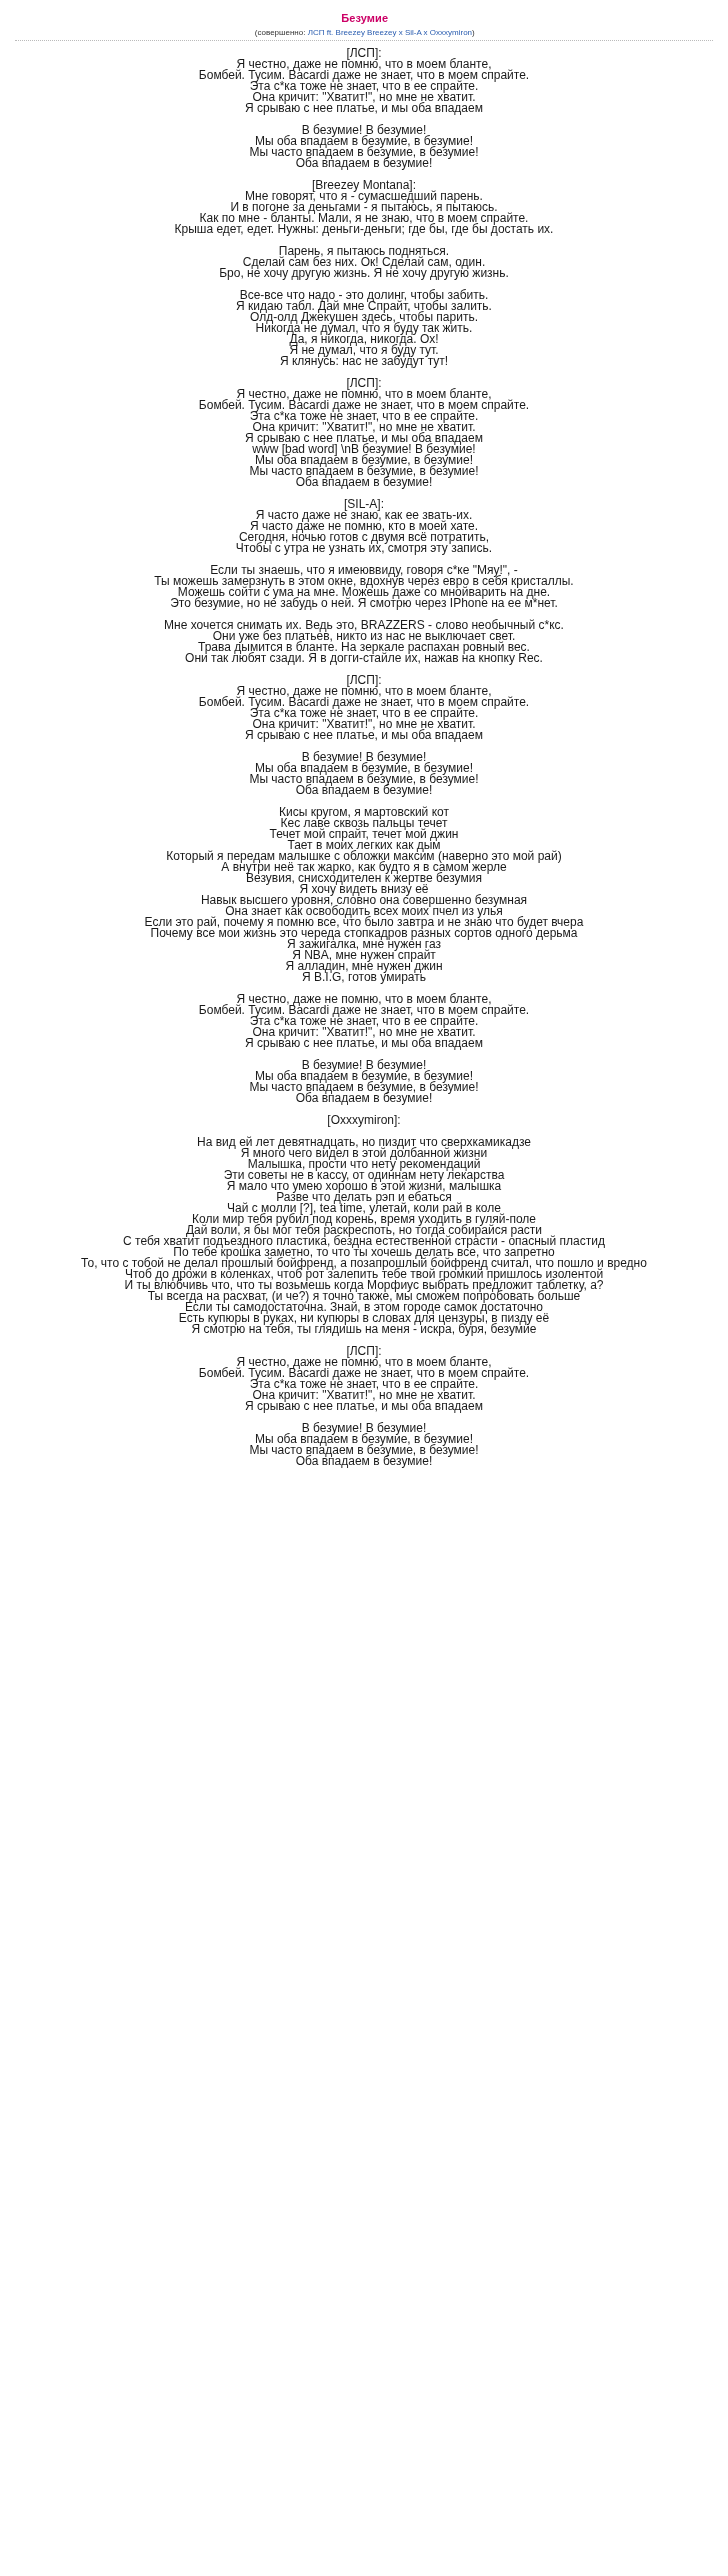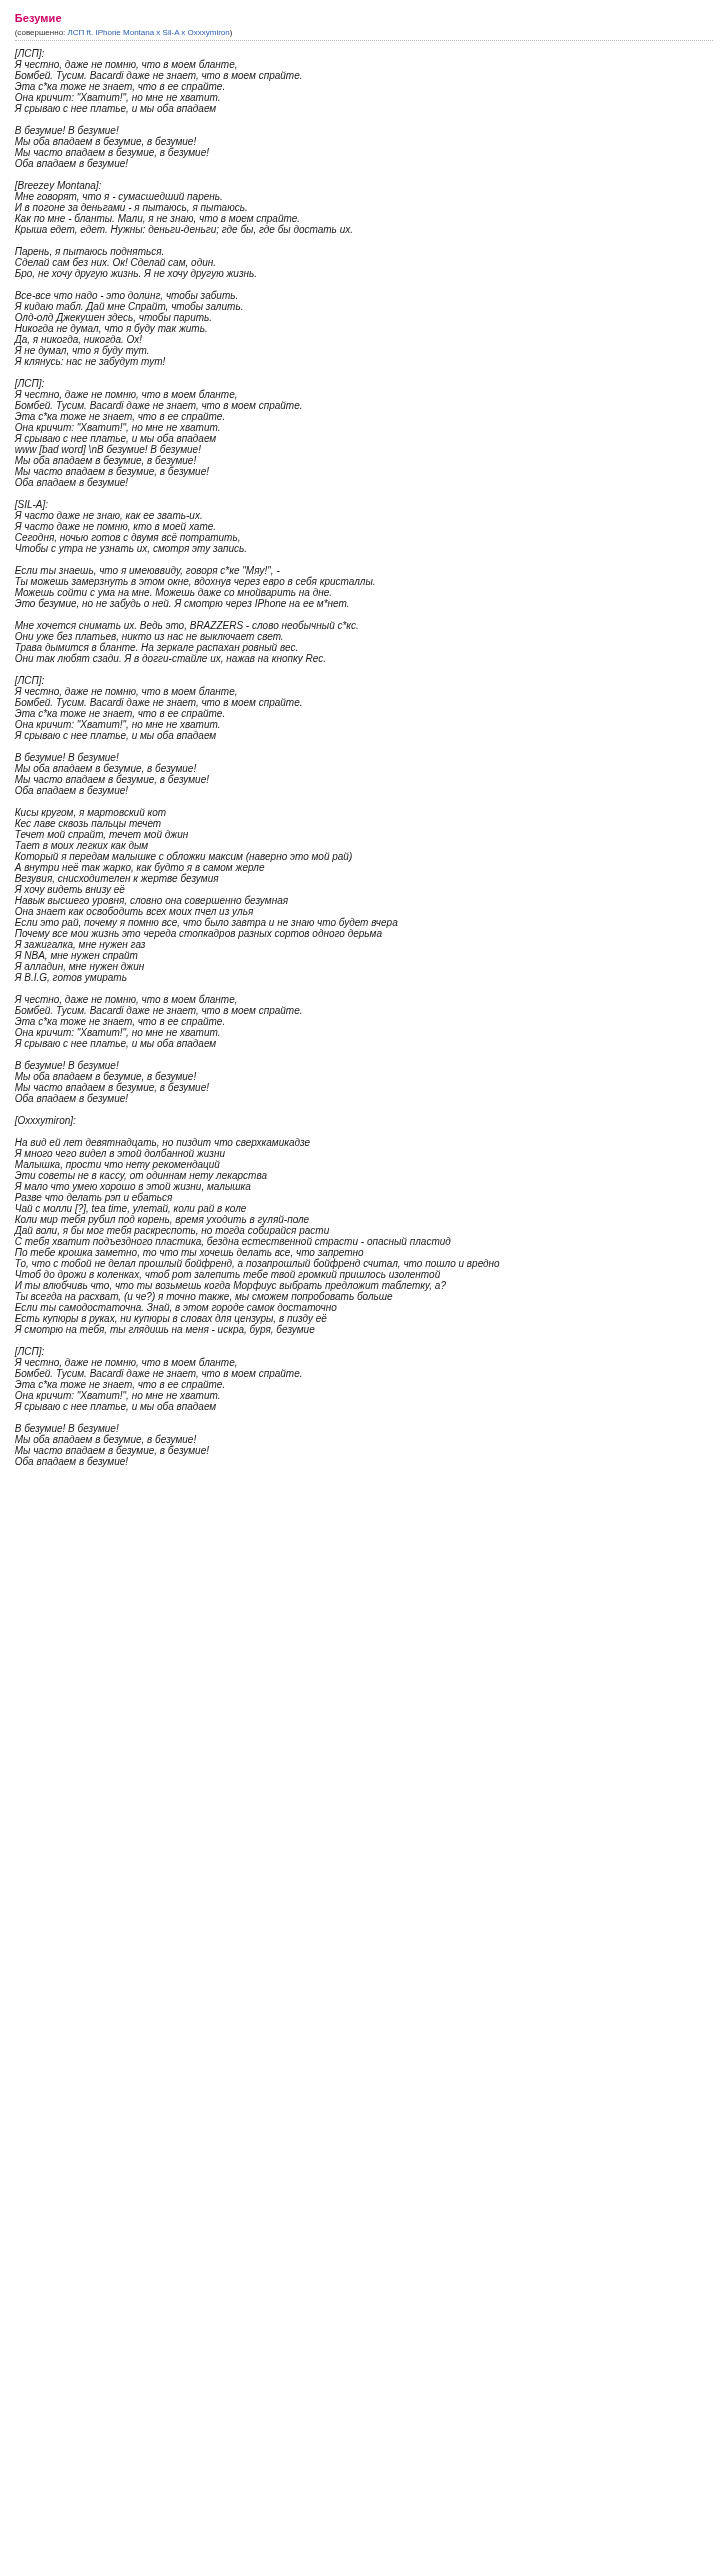--- a/index.html
+++ b/index.html
@@ -9,20 +9,21 @@
   }
   body {
     width: 728px;
     font-family: "Liberation Sans", sans-serif;
     color: #222222;
   }
   .page {
     width: 728px;
     box-sizing: border-box;
     padding: 10.3px 13.2px 14.7px 13.2px;
+    text-align: center;
   }
   .song-title {
     color: #cc0066;
     font-size: 11px;
     font-weight: bold;
     margin: 1.5px 0 4.4px 1.5px;
     letter-spacing: 0.1px;
   }
   .artist-line {
     font-size: 8px;
@@ -35,27 +36,26 @@
   .artist-line a {
     color: #2a5db0;
     text-decoration: none;
   }
   .divider {
     border: 0;
     border-top: 0.7px dotted #bbbbbb;
     margin: 2.9px 1.5px 7.3px 1.5px;
   }
   .lyrics {
-    font-size: 10px;
+    font-size: 12px;
     line-height: 11px;
     color: #1a1a1a;
     white-space: pre-wrap;
     margin: 0 1.5px;
     word-wrap: break-word;
-    font-style: italic;
   }
   .block {
     margin: 0 0 11px 0;
   }
   .block:last-child {
     margin-bottom: 0;
   }
   .speaker {
     display: block;
   }
@@ -64,21 +64,21 @@
   }
 </style>
 </head>
 <body>
 
 <div class="page">
 
   <div class="song-title">Безумие</div>
 
   <div class="artist-line">
-    <span class="label">(совершенно: </span><a href="#">ЛСП ft. IPhone Montana x Sil-A x Oxxxymiron</a><span class="label">)</span>
+    <span class="label">(совершенно: </span><a href="#">ЛСП ft. Breezey Breezey x Sil-A x Oxxxymiron</a><span class="label">)</span>
   </div>
 
   <hr class="divider">
 
   <div class="lyrics" id="lyrics-body"><div class="block"><span class="speaker">[ЛСП]:</span><span class="line">Я честно, даже не помню, что в моем бланте,</span><span class="line">Бомбей. Тусим. Bacardi даже не знает, что в моем спрайте.</span><span class="line">Эта с*ка тоже не знает, что в ее спрайте.</span><span class="line">Она кричит: "Хватит!", но мне не хватит.</span><span class="line">Я срываю с нее платье, и мы оба впадаем</span></div><div class="block"><span class="line">В безумие! В безумие!</span><span class="line">Мы оба впадаем в безумие, в безумие!</span><span class="line">Мы часто впадаем в безумие, в безумие!</span><span class="line">Оба впадаем в безумие!</span></div><div class="block"><span class="speaker">[Breezey Montana]:</span><span class="line">Мне говорят, что я - сумасшедший парень.</span><span class="line">И в погоне за деньгами - я пытаюсь, я пытаюсь.</span><span class="line">Как по мне - бланты. Мали, я не знаю, что в моем спрайте.</span><span class="line">Крыша едет, едет. Нужны: деньги-деньги; где бы, где бы достать их.</span></div><div class="block"><span class="line">Парень, я пытаюсь подняться.</span><span class="line">Сделай сам без них. Ок! Сделай сам, один.</span><span class="line">Бро, не хочу другую жизнь. Я не хочу другую жизнь.</span></div><div class="block"><span class="line">Все-все что надо - это долинг, чтобы забить.</span><span class="line">Я кидаю табл. Дай мне Спрайт, чтобы залить.</span><span class="line">Олд-олд Джекушен здесь, чтобы парить.</span><span class="line">Никогда не думал, что я буду так жить.</span><span class="line">Да, я никогда, никогда. Ох!</span><span class="line">Я не думал, что я буду тут.</span><span class="line">Я клянусь: нас не забудут тут!</span></div><div class="block"><span class="speaker">[ЛСП]:</span><span class="line">Я честно, даже не помню, что в моем бланте,</span><span class="line">Бомбей. Тусим. Bacardi даже не знает, что в моем спрайте.</span><span class="line">Эта с*ка тоже не знает, что в ее спрайте.</span><span class="line">Она кричит: "Хватит!", но мне не хватит.</span><span class="line">Я срываю с нее платье, и мы оба впадаем</span><span class="line">www [bad word] \nВ безумие! В безумие!</span><span class="line">Мы оба впадаем в безумие, в безумие!</span><span class="line">Мы часто впадаем в безумие, в безумие!</span><span class="line">Оба впадаем в безумие!</span></div><div class="block"><span class="speaker">[SIL-A]:</span><span class="line">Я часто даже не знаю, как ее звать-их.</span><span class="line">Я часто даже не помню, кто в моей хате.</span><span class="line">Сегодня, ночью готов с двумя всё потратить,</span><span class="line">Чтобы с утра не узнать их, смотря эту запись.</span></div><div class="block"><span class="line">Если ты знаешь, что я имеюввиду, говоря с*ке "Мяу!", -</span><span class="line">Ты можешь замерзнуть в этом окне, вдохнув через евро в себя кристаллы.</span><span class="line">Можешь сойти с ума на мне. Можешь даже со мнойварить на дне.</span><span class="line">Это безумие, но не забудь о ней. Я смотрю через IPhone на ее м*нет.</span></div><div class="block"><span class="line">Мне хочется снимать их. Ведь это, BRAZZERS - слово необычный с*кс.</span><span class="line">Они уже без платьев, никто из нас не выключает свет.</span><span class="line">Трава дымится в бланте. На зеркале распахан ровный вес.</span><span class="line">Они так любят сзади. Я в догги-стайле их, нажав на кнопку Rec.</span></div><div class="block"><span class="speaker">[ЛСП]:</span><span class="line">Я честно, даже не помню, что в моем бланте,</span><span class="line">Бомбей. Тусим. Bacardi даже не знает, что в моем спрайте.</span><span class="line">Эта с*ка тоже не знает, что в ее спрайте.</span><span class="line">Она кричит: "Хватит!", но мне не хватит.</span><span class="line">Я срываю с нее платье, и мы оба впадаем</span></div><div class="block"><span class="line">В безумие! В безумие!</span><span class="line">Мы оба впадаем в безумие, в безумие!</span><span class="line">Мы часто впадаем в безумие, в безумие!</span><span class="line">Оба впадаем в безумие!</span></div><div class="block"><span class="line">Кисы кругом, я мартовский кот</span><span class="line">Кес лаве сквозь пальцы течет</span><span class="line">Течет мой спрайт, течет мой джин</span><span class="line">Тает в моих легких как дым</span><span class="line">Который я передам малышке с обложки максим (наверно это мой рай)</span><span class="line">А внутри неё так жарко, как будто я в самом жерле</span><span class="line">Везувия, снисходителен к жертве безумия</span><span class="line">Я хочу видеть внизу её</span><span class="line">Навык высшего уровня, словно она совершенно безумная</span><span class="line">Она знает как освободить всех моих пчел из улья</span><span class="line">Если это рай, почему я помню все, что было завтра и не знаю что будет вчера</span><span class="line">Почему все мои жизнь это череда стопкадров разных сортов одного дерьма</span><span class="line">Я зажигалка, мне нужен газ</span><span class="line">Я NBA, мне нужен спрайт</span><span class="line">Я алладин, мне нужен джин</span><span class="line">Я B.I.G, готов умирать</span></div><div class="block"><span class="line">Я честно, даже не помню, что в моем бланте,</span><span class="line">Бомбей. Тусим. Bacardi даже не знает, что в моем спрайте.</span><span class="line">Эта с*ка тоже не знает, что в ее спрайте.</span><span class="line">Она кричит: "Хватит!", но мне не хватит.</span><span class="line">Я срываю с нее платье, и мы оба впадаем</span></div><div class="block"><span class="line">В безумие! В безумие!</span><span class="line">Мы оба впадаем в безумие, в безумие!</span><span class="line">Мы часто впадаем в безумие, в безумие!</span><span class="line">Оба впадаем в безумие!</span></div><div class="block"><span class="speaker">[Oxxxymiron]:</span></div><div class="block"><span class="line">На вид ей лет девятнадцать, но пиздит что сверхкамикадзе</span><span class="line">Я много чего видел в этой долбанной жизни</span><span class="line">Малышка, прости что нету рекомендаций</span><span class="line">Эти советы не в кассу, от одиннам нету лекарства</span><span class="line">Я мало что умею хорошо в этой жизни, малышка</span><span class="line">Разве что делать рэп и ебаться</span><span class="line">Чай с молли [?], tea time, улетай, коли рай в коле</span><span class="line">Коли мир тебя рубил под корень, время уходить в гуляй-поле</span><span class="line">Дай воли, я бы мог тебя раскреспоть, но тогда собирайся расти</span><span class="line">С тебя хватит подъездного пластика, бездна естественной страсти - опасный пластид</span><span class="line">По тебе крошка заметно, то что ты хочешь делать все, что запретно</span><span class="line">То, что с тобой не делал прошлый бойфренд, а позапрошлый бойфренд считал, что пошло и вредно</span><span class="line">Чтоб до дрожи в коленках, чтоб рот залепить тебе твой громкий пришлось изолентой</span><span class="line">И ты влюбчивь что, что ты возьмешь когда Морфиус выбрать предложит таблетку, а?</span><span class="line">Ты всегда на расхват, (и че?) я точно также, мы сможем попробовать больше</span><span class="line">Если ты самодостаточна. Знай, в этом городе самок достаточно</span><span class="line">Есть купюры в руках, ни купюры в словах для цензуры, в пизду её</span><span class="line">Я смотрю на тебя, ты глядишь на меня - искра, буря, безумие</span></div><div class="block"><span class="speaker">[ЛСП]:</span><span class="line">Я честно, даже не помню, что в моем бланте,</span><span class="line">Бомбей. Тусим. Bacardi даже не знает, что в моем спрайте.</span><span class="line">Эта с*ка тоже не знает, что в ее спрайте.</span><span class="line">Она кричит: "Хватит!", но мне не хватит.</span><span class="line">Я срываю с нее платье, и мы оба впадаем</span></div><div class="block"><span class="line">В безумие! В безумие!</span><span class="line">Мы оба впадаем в безумие, в безумие!</span><span class="line">Мы часто впадаем в безумие, в безумие!</span><span class="line">Оба впадаем в безумие!</span></div></div>
 
 </div>
 
 
 </body></html>

